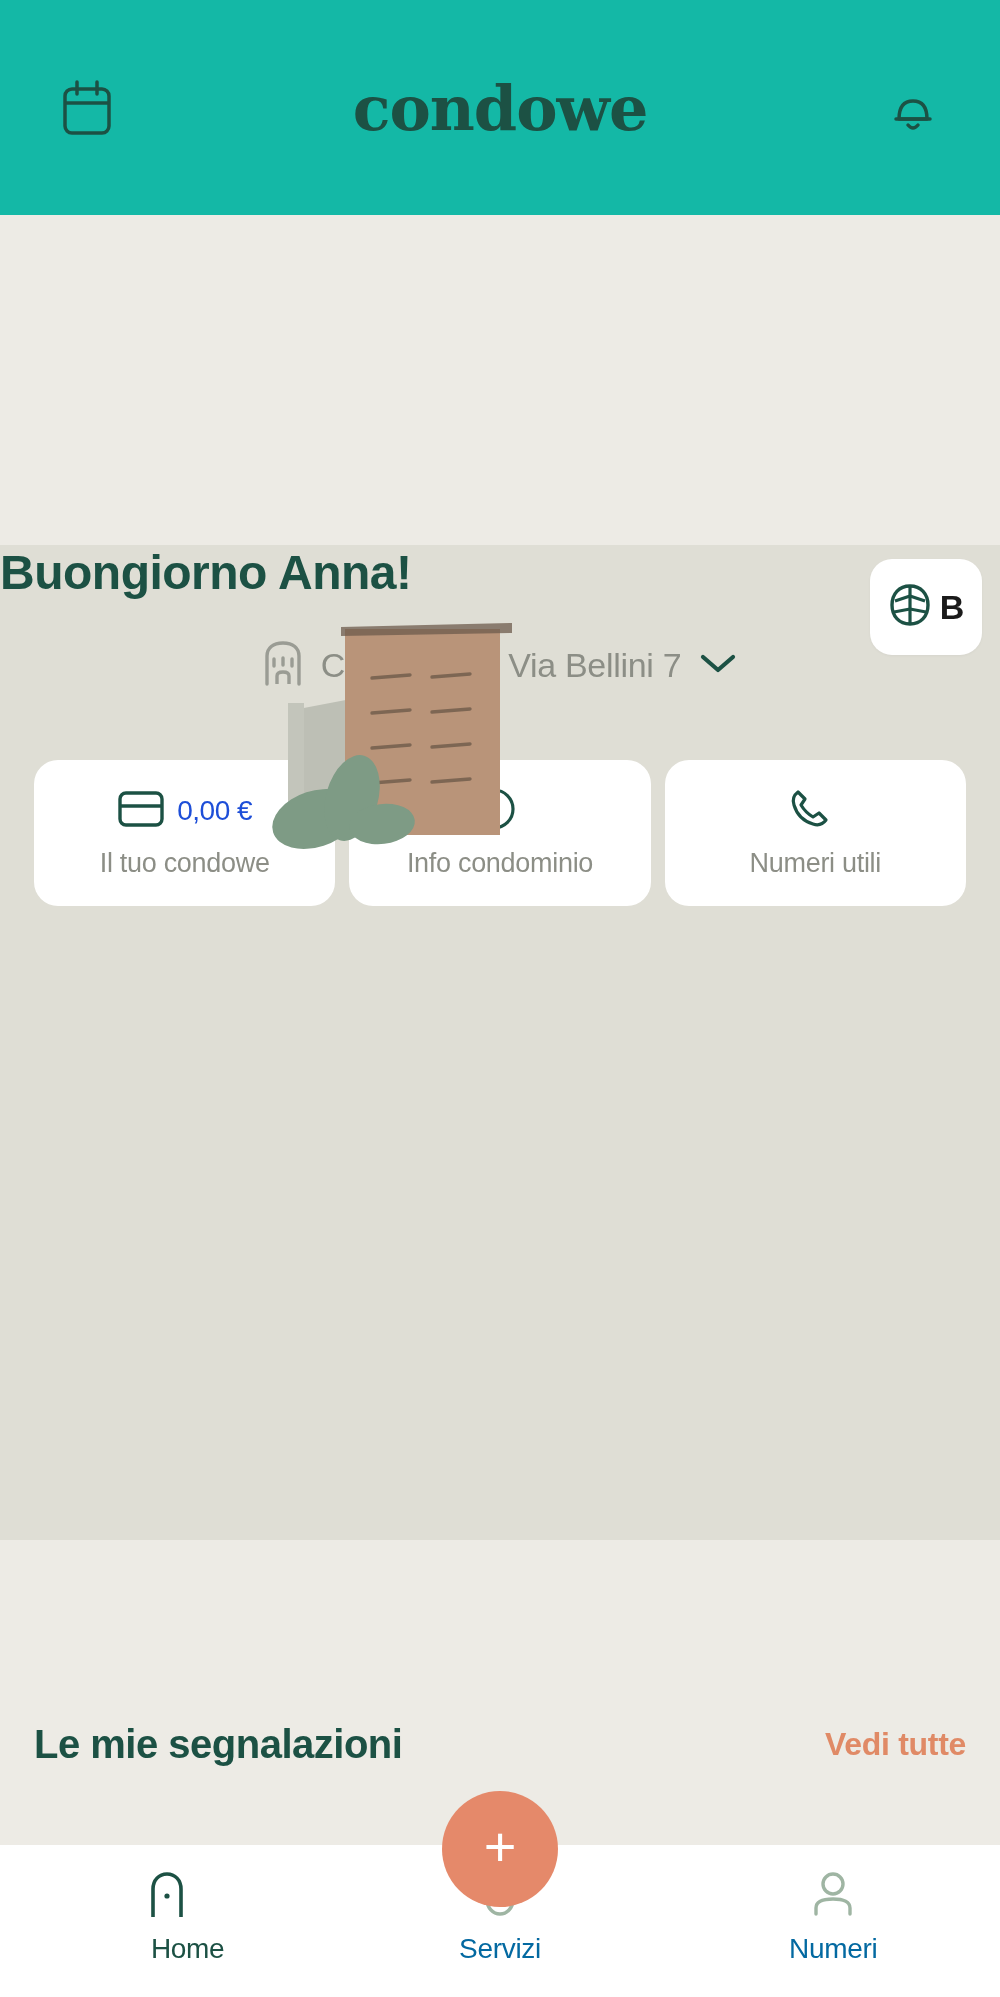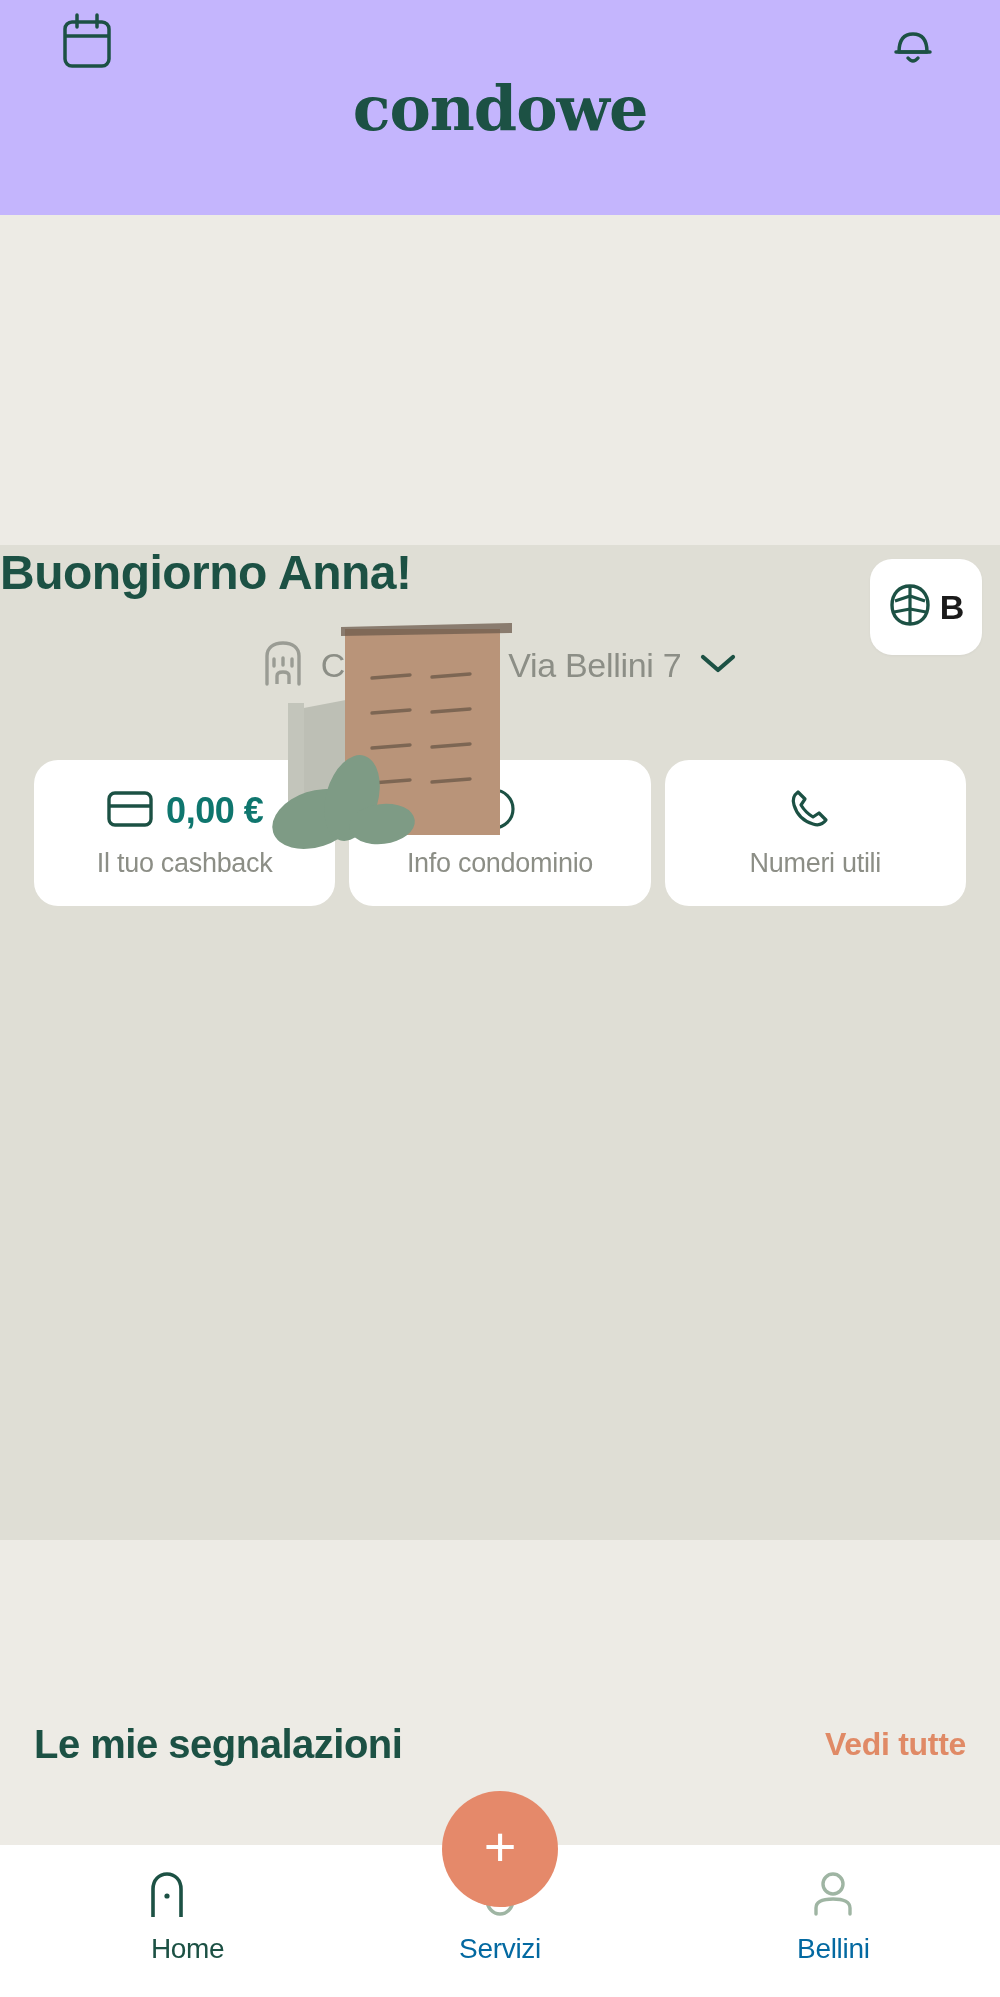--- a/index.html
+++ b/index.html
@@ -7,22 +7,23 @@
   body {
     font-family:"Liberation Sans", sans-serif;
     background:#EDEBE5;
     overflow:hidden;
     position:relative;
   }
 
   
   .header {
     height:215px;
-    background:#c4b5fd;
-    display:flex;
+    background:#14b8a6;
+    display:flex;
+    align-items:center;
     justify-content:space-between;
     padding:10px 56px;
     position:relative;
   }
   .header-icon { width:62px; height:62px; display:flex; align-items:center; justify-content:center; }
   .wordmark {
     font-family:"DejaVu Serif", serif;
     font-size:62px;
     font-weight:700;
     color:#1C5144;
@@ -99,21 +100,21 @@
     border-radius:24px;
     height:146px;
     flex:1;
     display:flex;
     flex-direction:column;
     align-items:center;
     justify-content:center;
     gap:14px;
   }
   .card-top { display:flex; align-items:center; gap:12px; height:46px; }
-  .card-value { font-size:36px; font-weight:700; color:#0f766e; letter-spacing:-0.5px; }
+  .card-value { font-size:28px; font-weight:400; color:#1d4ed8; letter-spacing:-0.5px; }
   .card-label { font-size:27px; color:#8C8E86; letter-spacing:-0.3px; }
 
   
   .body-area {
     background:#EDEBE5;
     position:relative;
     height:572px;
   }
   .section-head {
     position:absolute;
@@ -276,21 +277,21 @@
     <div class="card">
       <div class="card-top">
         <span>
           <svg width="48" height="38" viewBox="0 0 48 38" fill="none">
             <rect x="3" y="3" width="42" height="32" rx="6" stroke="#1C5144" stroke-width="3.4" fill="none"></rect>
             <line x1="3" y1="16" x2="45" y2="16" stroke="#1C5144" stroke-width="3.4"></line>
           </svg>
         </span>
         <span class="card-value">0,00 €</span>
       </div>
-      <div class="card-label">Il tuo cashback</div>
+      <div class="card-label">Il tuo condowe</div>
     </div>
 
     <div class="card">
       <div class="card-top">
         <span>
           <svg width="46" height="46" viewBox="0 0 46 46" fill="none">
             <circle cx="23" cy="23" r="19" stroke="#1C5144" stroke-width="3.2" fill="none"></circle>
             <circle cx="23" cy="14" r="2.4" fill="#1C5144"></circle>
             <line x1="23" y1="20" x2="23" y2="33" stroke="#1C5144" stroke-width="3.2" stroke-linecap="round"></line>
           </svg>
@@ -356,16 +357,16 @@
 
 
 
   <div class="nav-item">
     <span class="nav-icon">
       <svg width="54" height="52" viewBox="0 0 54 52" fill="none">
         <circle cx="27" cy="17" r="10" stroke="#9FB5A3" stroke-width="3.4" fill="none"></circle>
         <path d="M10 47 L10 41 C10 35 16 32 27 32 C38 32 44 35 44 41 L44 47" stroke="#9FB5A3" stroke-width="3.4" fill="none" stroke-linecap="round"></path>
       </svg>
     </span>
-    <span class="nav-label inactive">Bellini</span>
+    <span class="nav-label inactive">Numeri</span>
   </div>
 
 </div>
 
 </body></html>

